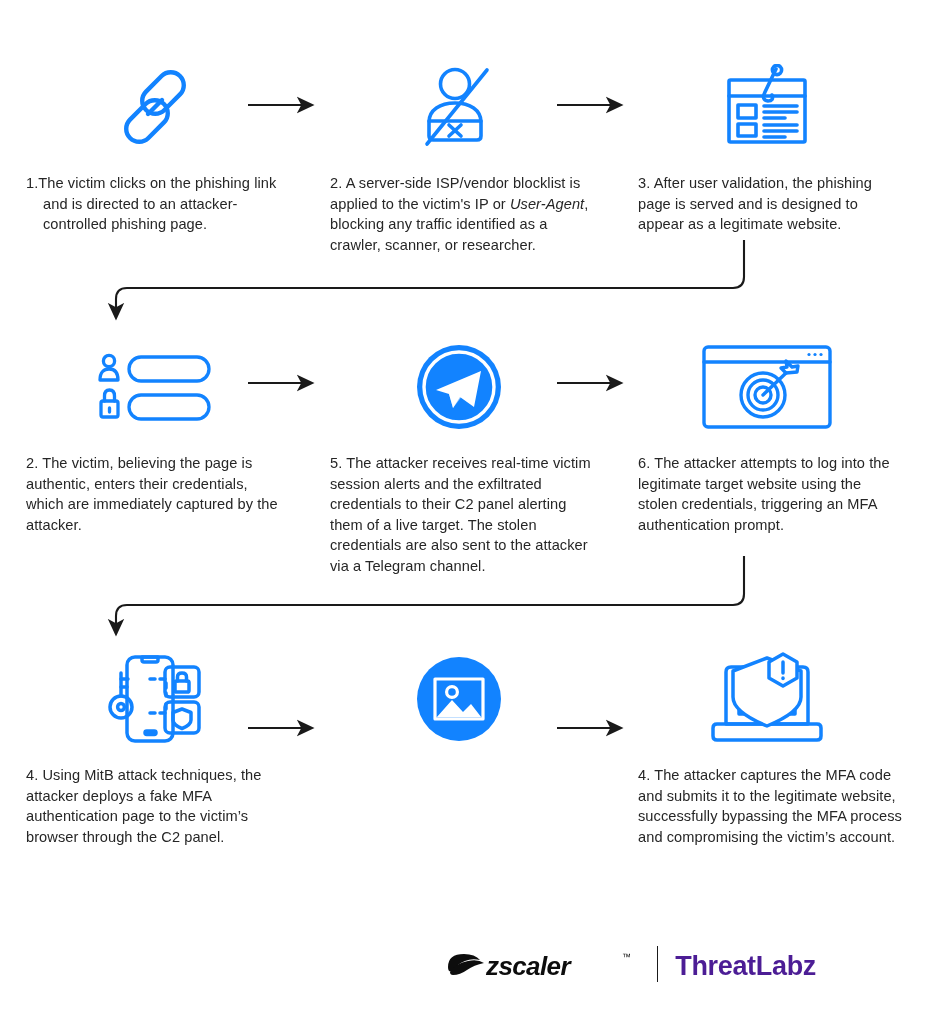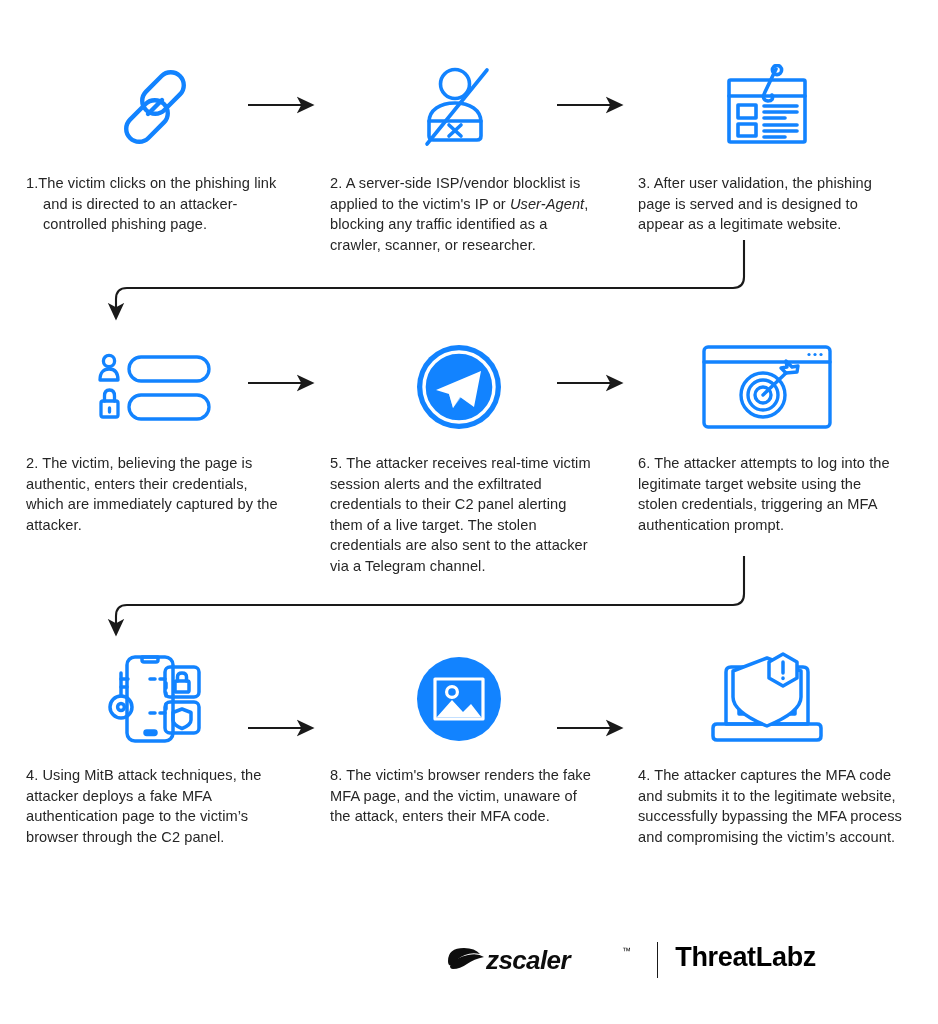--- a/index.html
+++ b/index.html
@@ -79,39 +79,39 @@
   .step-text em {
     font-style: italic;
   }
 
   
   .footer-logo {
     position: absolute;
     right: 40px;
     bottom: 42px;
     display: flex;
-    align-items: flex-start;
+    align-items: flex-end;
     gap: 17px;
     height: 40px;
   }
   .zscaler-mark {
     display: flex;
     align-items: center;
     gap: 2px;
   }
   .logo-divider {
     width: 1px;
     height: 36px;
     background: #1a1a1a;
   }
   .threatlabz-word {
     font-size: 27px;
     font-weight: bold;
     letter-spacing: -0.012em;
-    color: #000000;
+    color: #4c1d95;
     font-family: "Liberation Sans", sans-serif;
   }
 </style>
 </head>
 <body>
 
 <div id="diagram">
 
   <svg class="connectors" viewBox="0 0 938 1024">
     <defs>
@@ -284,21 +284,20 @@
       <div class="icon-wrap">
         <svg width="86" height="86" viewBox="0 0 86 86">
           <circle cx="43" cy="43" r="42" fill="#1283FF"></circle>
           <g fill="none" stroke="#ffffff" stroke-width="3.2" stroke-linejoin="round">
             <rect x="19" y="23" width="48" height="40"></rect>
           </g>
           <circle cx="36" cy="36" r="5.4" fill="none" stroke="#ffffff" stroke-width="3.2"></circle>
           <path d="M20.5,61.5 L36,44 L47,56 L55,48 L65.5,61.5 Z" fill="#ffffff"></path>
         </svg>
       </div>
-      <div class="step-text">8. The victim's browser renders the fake MFA page, and the victim, unaware of the attack, enters their MFA code.</div>
     </div>
 
     <div class="cell c3">
       <div class="icon-wrap">
         <svg width="116" height="98" viewBox="0 0 116 98">
           <g fill="none" stroke="#1283FF" stroke-width="3.5" stroke-linecap="round" stroke-linejoin="round">
 
             <path d="M17,22 Q17,17 22,17 L94,17 Q99,17 99,22 L99,74 L17,74 Z"></path>
             <path d="M8,74 L108,74 Q112,74 112,78 L112,86 Q112,90 108,90 L8,90 Q4,90 4,86 L4,78 Q4,74 8,74 Z"></path>
 

